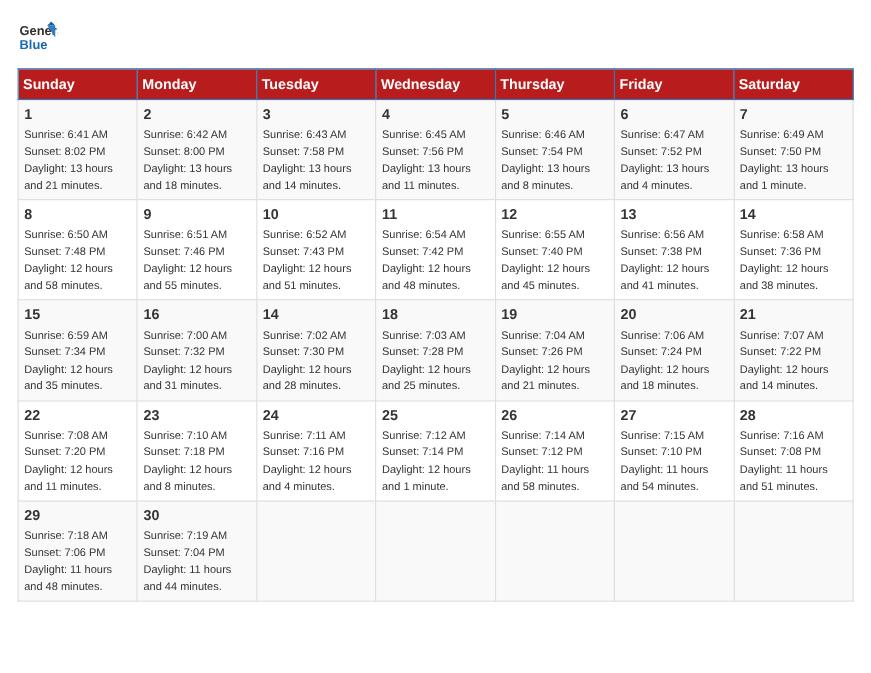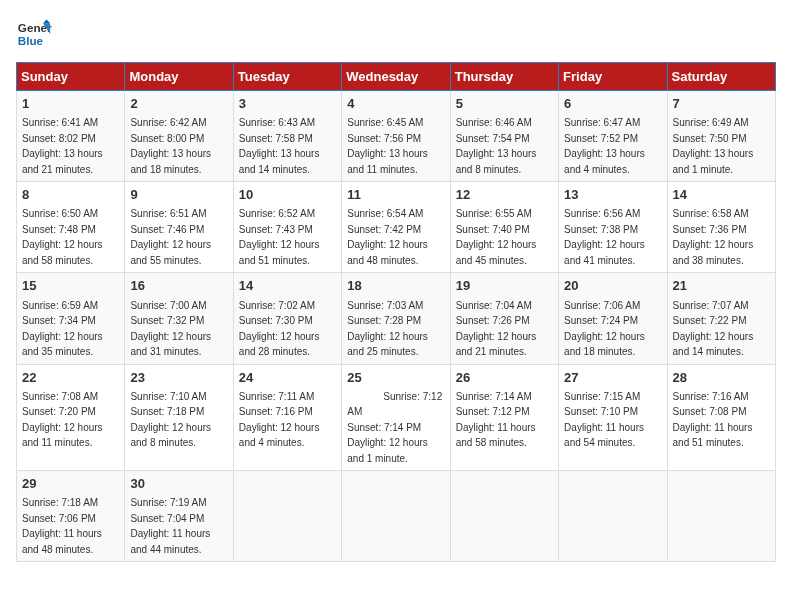--- a/index.html
+++ b/index.html
@@ -198,21 +198,21 @@
 Daylight: 12 hours
 and 11 minutes.</span></td>
         <td><span class="day-num">23</span><span class="cell-text" style="white-space: pre-line;">Sunrise: 7:10 AM
 Sunset: 7:18 PM
 Daylight: 12 hours
 and 8 minutes.</span></td>
         <td><span class="day-num">24</span><span class="cell-text" style="white-space: pre-line;">Sunrise: 7:11 AM
 Sunset: 7:16 PM
 Daylight: 12 hours
 and 4 minutes.</span></td>
-        <td><span class="day-num">25</span><span class="cell-text" style="white-space: pre-line; margin-left: 36px;">Sunrise: 7:12 AM
+        <td><span class="day-num">25</span><span class="cell-text" style="white-space: pre-line;">Sunrise: 7:12 AM
 Sunset: 7:14 PM
 Daylight: 12 hours
 and 1 minute.</span></td>
         <td><span class="day-num">26</span><span class="cell-text" style="white-space: pre-line;">Sunrise: 7:14 AM
 Sunset: 7:12 PM
 Daylight: 11 hours
 and 58 minutes.</span></td>
         <td><span class="day-num">27</span><span class="cell-text" style="white-space: pre-line;">Sunrise: 7:15 AM
 Sunset: 7:10 PM
 Daylight: 11 hours

